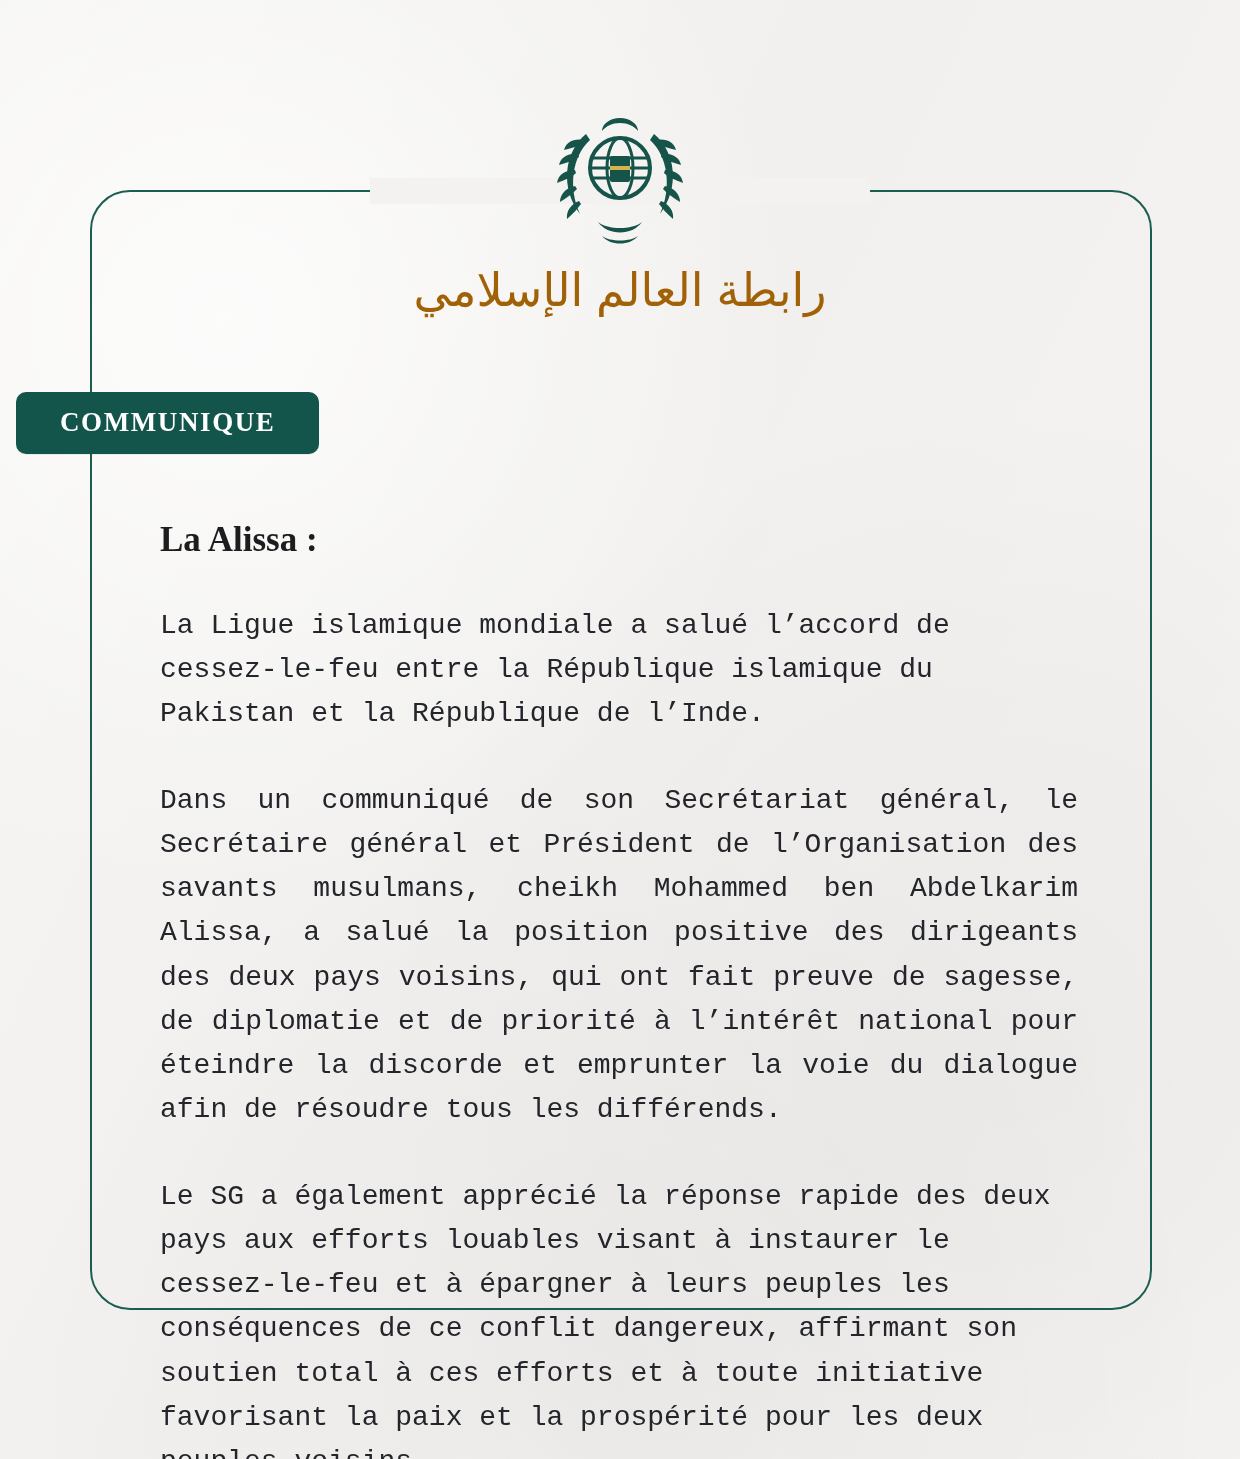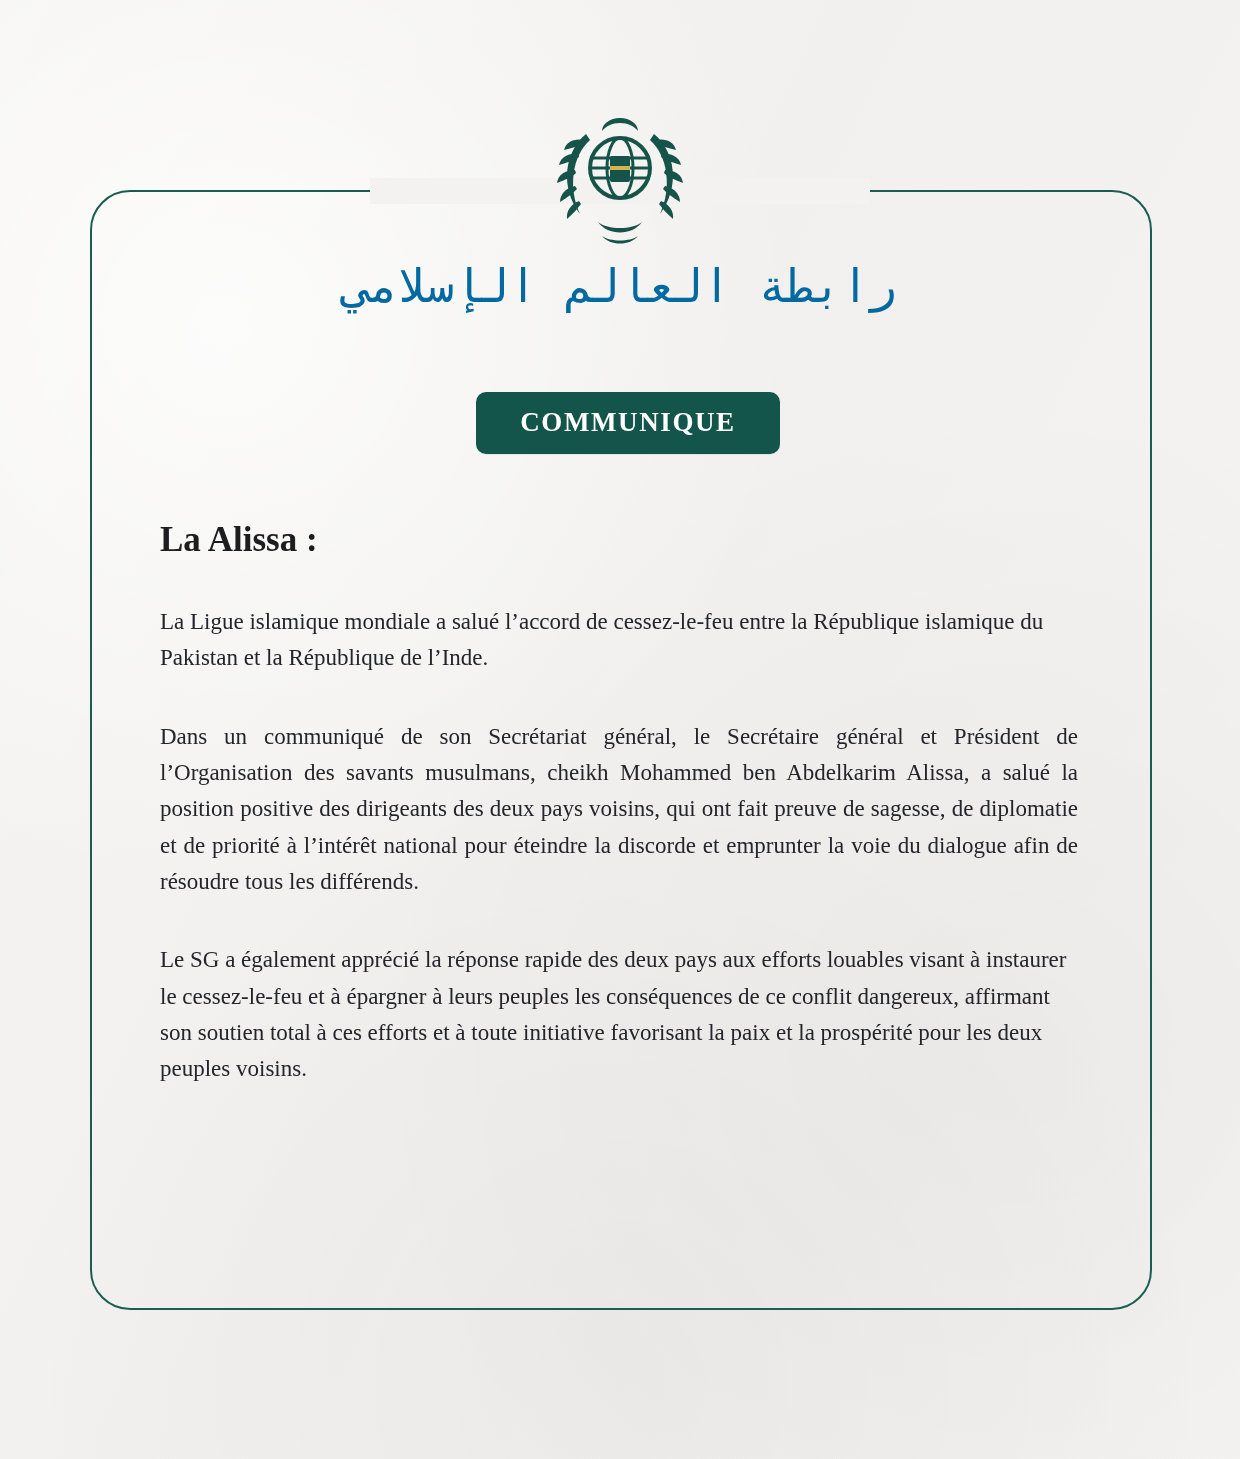--- a/index.html
+++ b/index.html
@@ -63,43 +63,42 @@
 
   .wordmark {
     position: absolute;
     left: 0;
     right: 0;
     top: 262px;
     text-align: center;
     z-index: 3;
   }
   .wordmark-ar {
-    font-family: Liberation Mono, monospace;
+    font-family: Liberation Sans, sans-serif;
     font-size: 46px;
-    color: #0369a1;
+    color: #a16207;
     direction: rtl;
     line-height: 1.25;
     letter-spacing: 0.5px;
   }
   .wordmark-fr {
     margin-top: 6px;
     font-family: "Liberation Serif", serif;
     font-weight: bold;
     font-size: 21px;
     letter-spacing: 2.2px;
     color: #16544a;
   }
 
   .badge-wrap {
     position: absolute;
     left: 0;
     right: 0;
     top: 392px;
     display: flex;
-    justify-content: center;
     z-index: 3;
     padding-left: 16px;
   }
   .badge {
     background: #13554a;
     color: #ffffff;
     font-family: "Liberation Serif", serif;
     font-weight: bold;
     font-size: 27px;
     letter-spacing: 1.6px;
@@ -116,22 +115,22 @@
     z-index: 2;
   }
   .dateline {
     font-family: "Liberation Serif", serif;
     font-weight: bold;
     font-size: 35px;
     color: #1d1d1f;
     margin: 0 0 44px 0;
   }
   .para {
-    font-family: Liberation Serif, serif;
-    font-size: 23px;
+    font-family: Liberation Mono, monospace;
+    font-size: 28px;
     line-height: 1.58;
     color: #23252b;
     margin: 0 0 42px 0;
     text-align: justify;
     text-justify: inter-word;
   }
   .para:last-child { margin-bottom: 16px; }
   .para.no-justify { text-align: left; }
 </style>
 </head>

